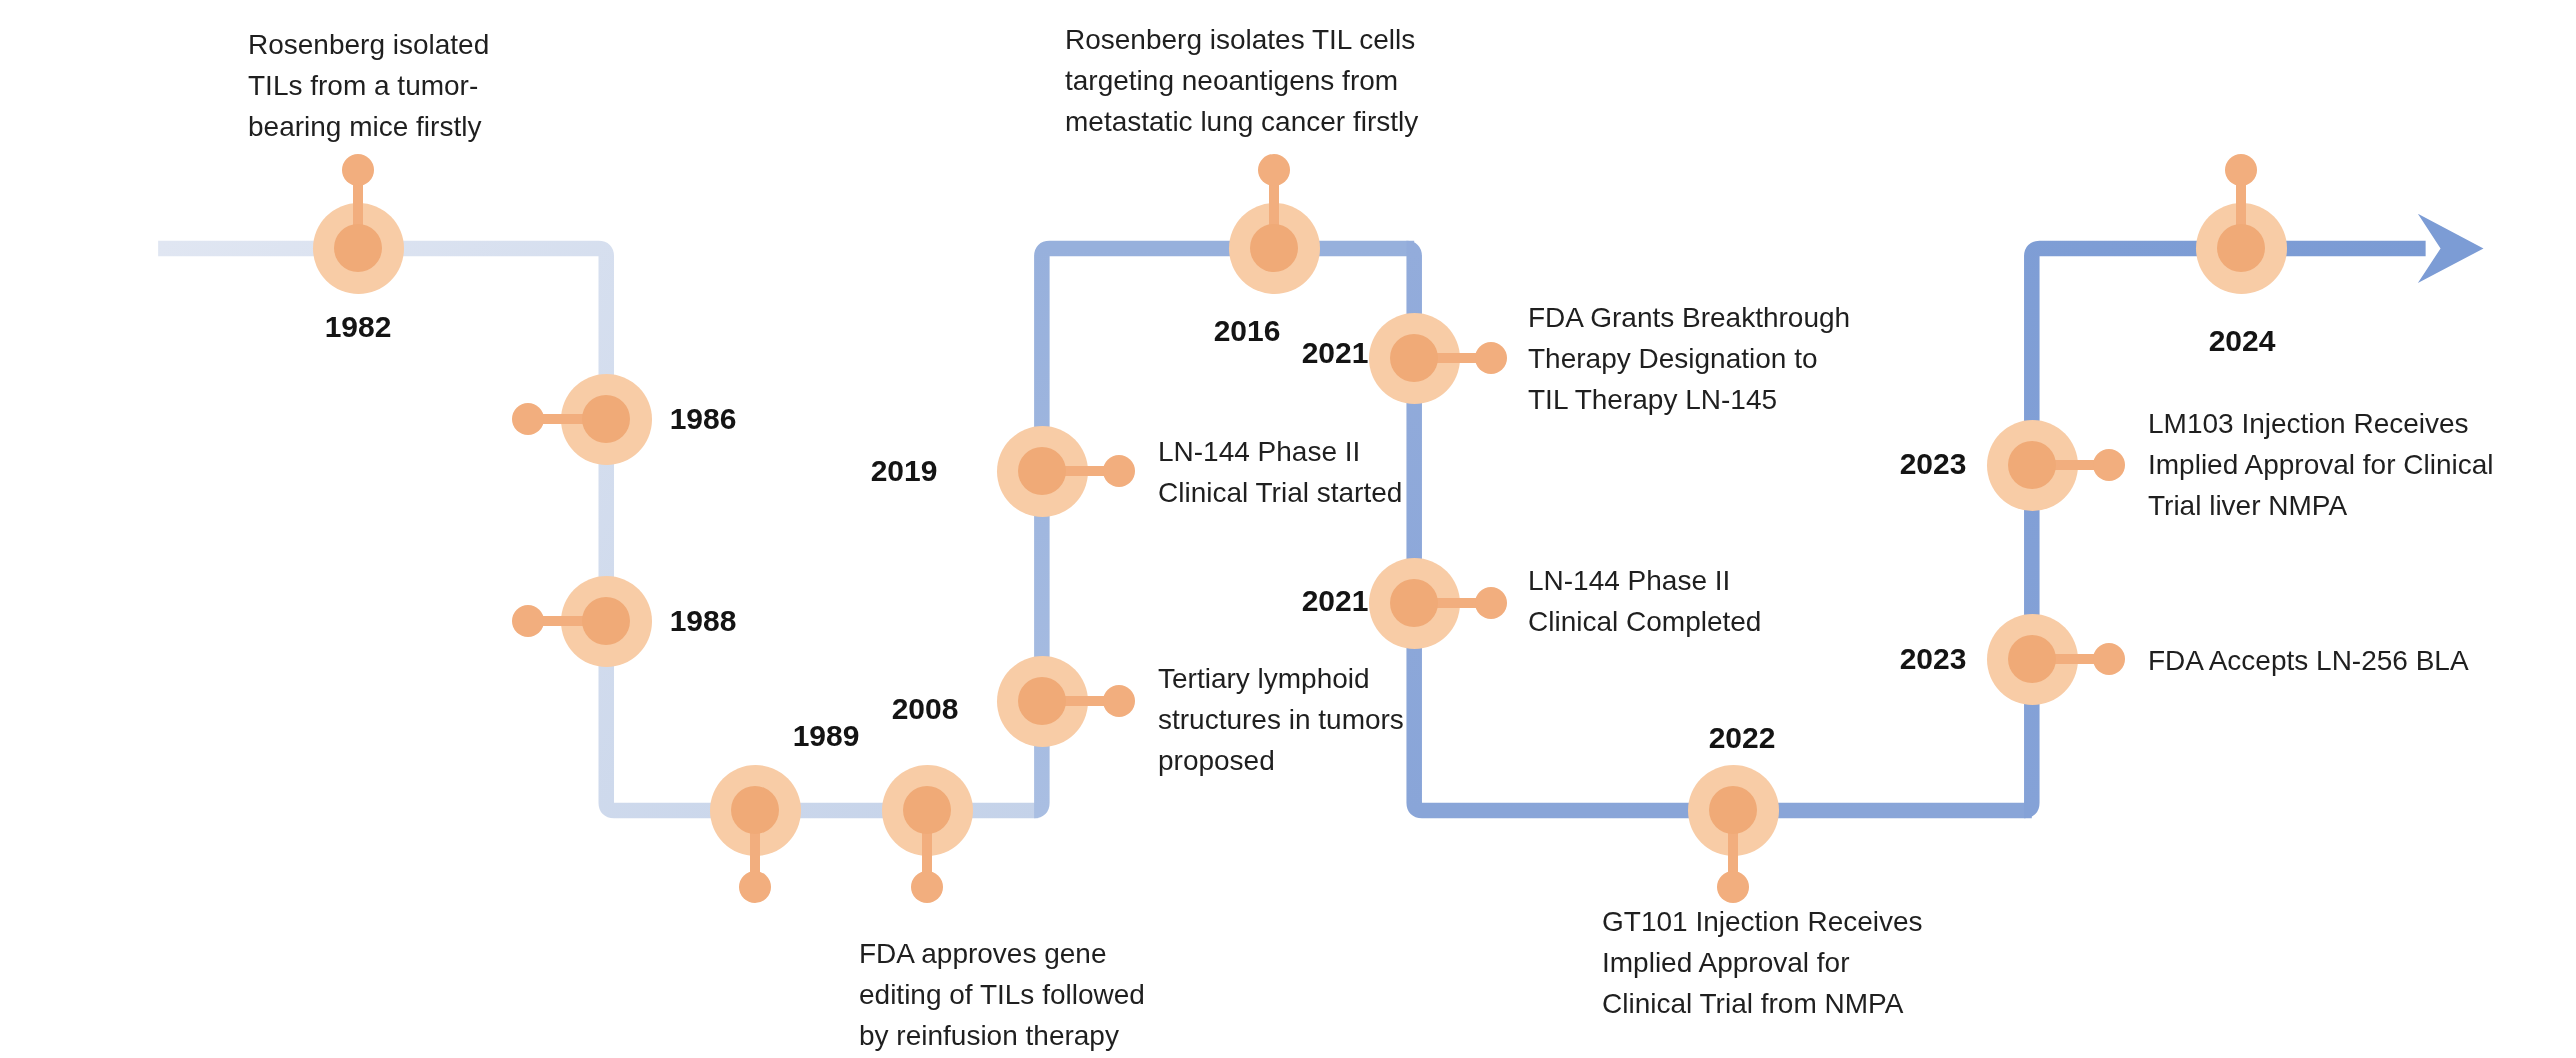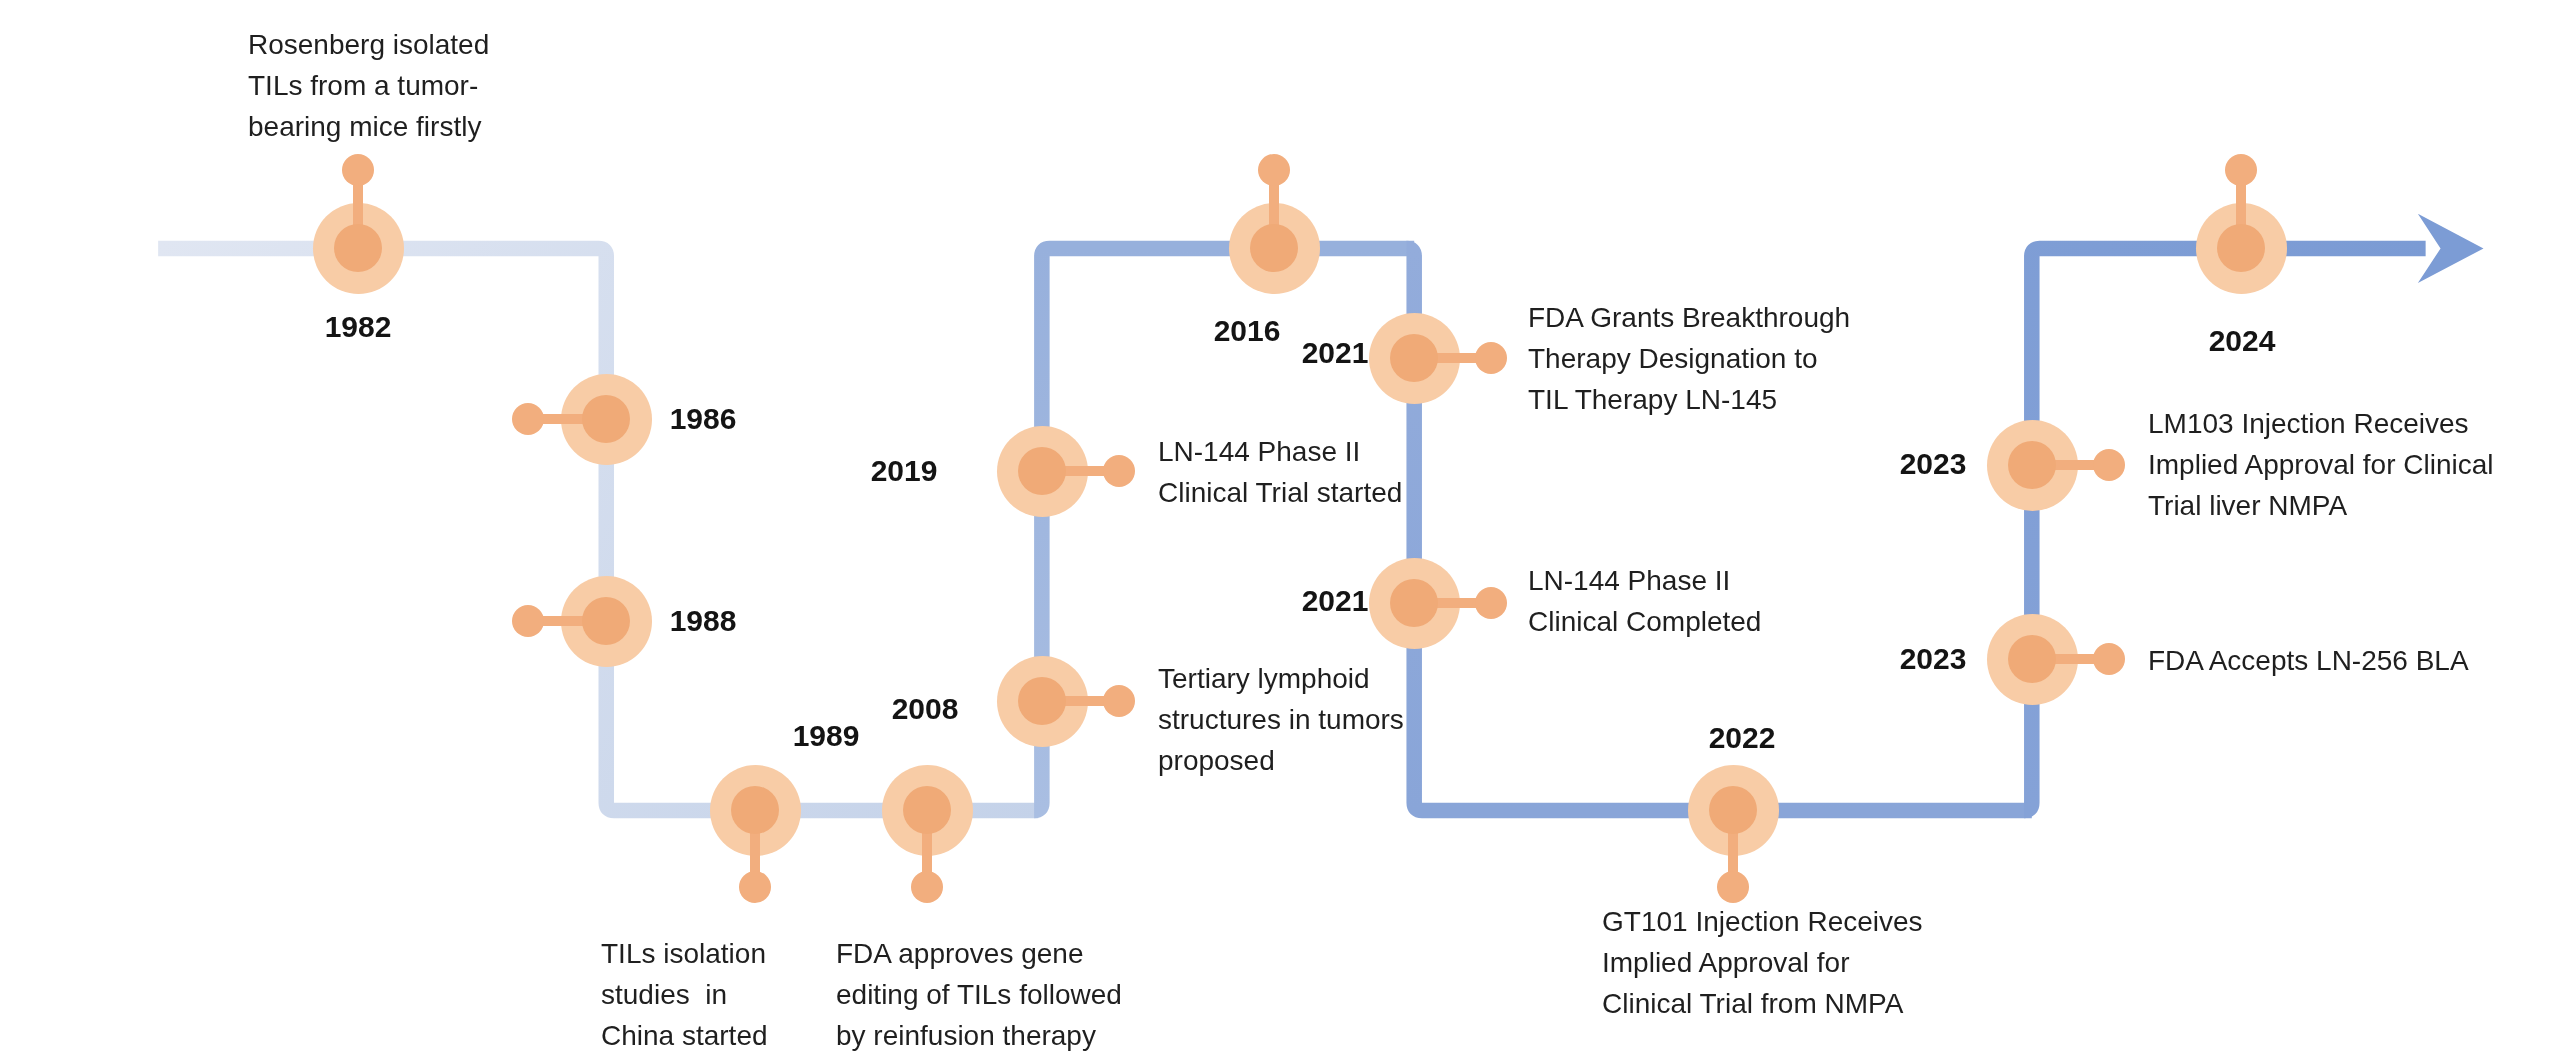--- a/index.html
+++ b/index.html
@@ -85,31 +85,28 @@
   </div>
   <div class="year" style="left:703px;top:621px">1988</div>
 
   <div class="marker dir-down" style="left:755px;top:810px">
     <div class="m-outer"></div>
     <div class="m-stem"></div>
     <div class="m-dot"></div>
     <div class="m-inner"></div>
   </div>
   <div class="year" style="left:826px;top:736px">1989</div>
-  <div class="label" style="left:601px;top:933px">TILs isolation
-studies  in
-China started</div>
 
   <div class="marker dir-down" style="left:927px;top:810px">
     <div class="m-outer"></div>
     <div class="m-stem"></div>
     <div class="m-dot"></div>
     <div class="m-inner"></div>
   </div>
-  <div class="label" style="left:836px;top:933px">FDA approves gene
+  <div class="label" style="left:859px;top:933px">FDA approves gene
 editing of TILs followed
 by reinfusion therapy</div>
 
   <div class="marker dir-right" style="left:1042px;top:701px">
     <div class="m-outer"></div>
     <div class="m-stem"></div>
     <div class="m-dot"></div>
     <div class="m-inner"></div>
   </div>
   <div class="year" style="left:925px;top:709px">2008</div>
@@ -127,20 +124,23 @@
   <div class="label" style="left:1158px;top:431px">LN-144 Phase II
 Clinical Trial started</div>
 
   <div class="marker dir-up" style="left:1274px;top:248px">
     <div class="m-outer"></div>
     <div class="m-stem"></div>
     <div class="m-dot"></div>
     <div class="m-inner"></div>
   </div>
   <div class="year" style="left:1247px;top:331px">2016</div>
+  <div class="label" style="left:1065px;top:19px">Rosenberg isolates TIL cells
+targeting neoantigens from
+metastatic lung cancer firstly</div>
 
   <div class="marker dir-right" style="left:1414px;top:358px">
     <div class="m-outer"></div>
     <div class="m-stem"></div>
     <div class="m-dot"></div>
     <div class="m-inner"></div>
   </div>
   <div class="year" style="left:1335px;top:353px">2021</div>
   <div class="label" style="left:1528px;top:297px">FDA Grants Breakthrough
 Therapy Designation to

